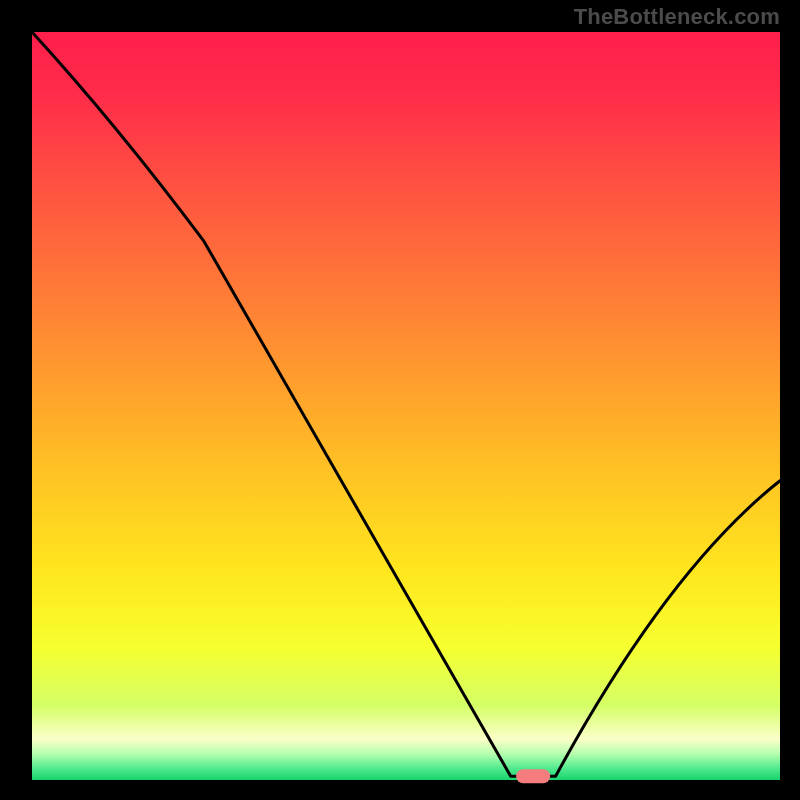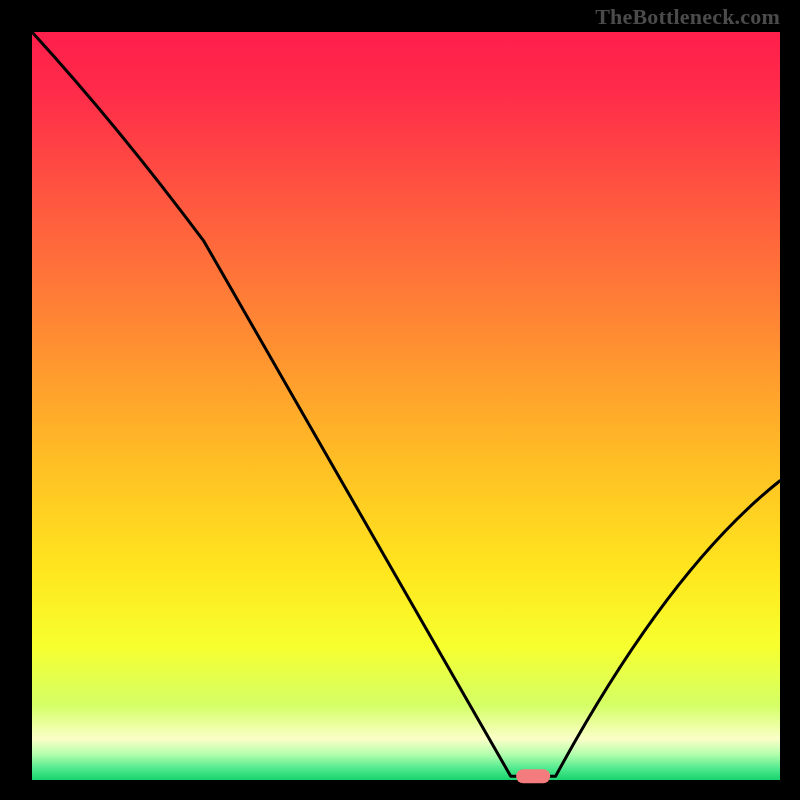--- a/index.html
+++ b/index.html
@@ -9,21 +9,20 @@
     width: 800px;
     height: 800px;
     overflow: hidden;
     font-family: Arial, Helvetica, sans-serif;
   }
   .stage {
     position: relative;
     width: 800px;
     height: 800px;
     background: #000;
-    font-family: Liberation Serif, serif;
   }
   .watermark {
     position: absolute;
     top: 4px;
     right: 20px;
     color: #4b4b4b;
     font-size: 22px;
     font-weight: 600;
     letter-spacing: 0.2px;
     user-select: none;

